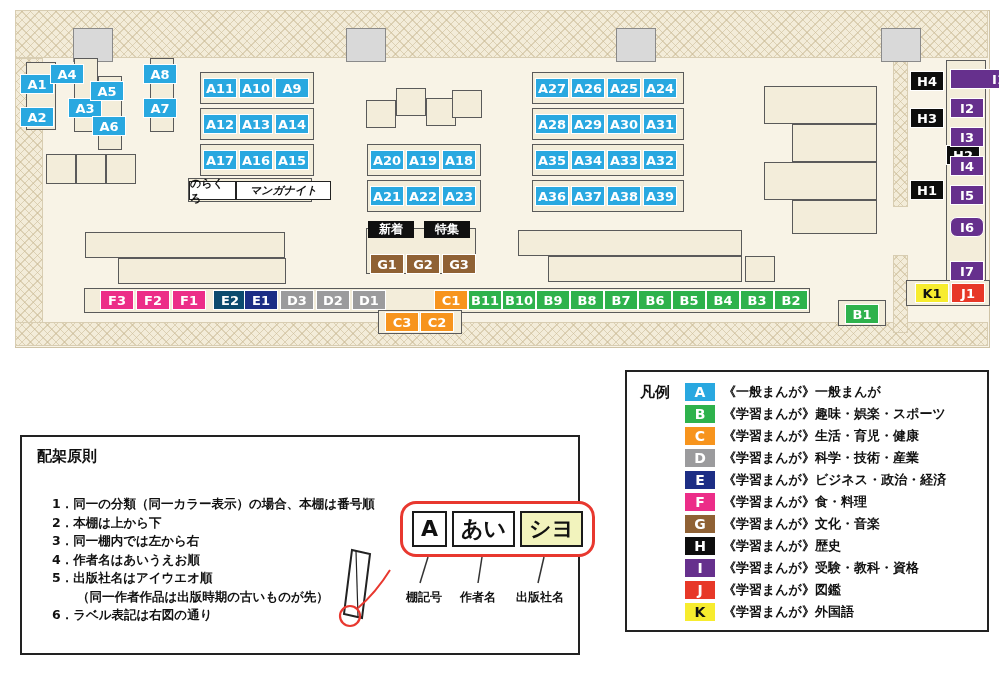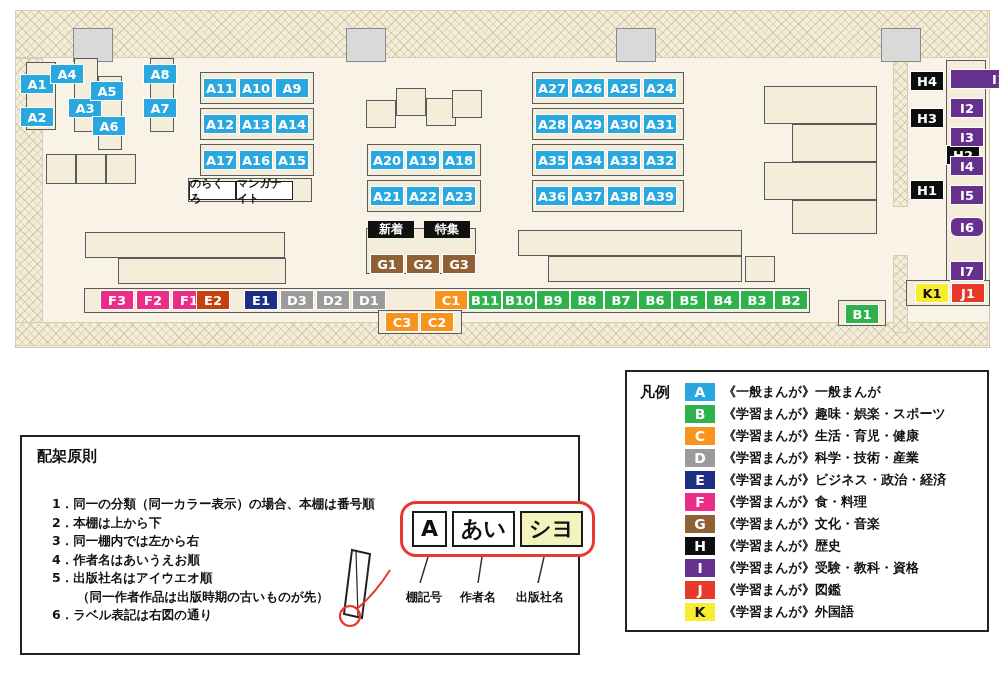--- a/index.html
+++ b/index.html
@@ -143,21 +143,21 @@
       <div class="shelf-label" style="left: 535px; top: 186px; background: rgb(41, 168, 224); color: rgb(255, 255, 255);">A36</div>
       <div class="shelf-label" style="left: 571px; top: 186px; background: rgb(41, 168, 224); color: rgb(255, 255, 255);">A37</div>
       <div class="shelf-label" style="left: 607px; top: 186px; background: rgb(41, 168, 224); color: rgb(255, 255, 255);">A38</div>
       <div class="shelf-label" style="left: 643px; top: 186px; background: rgb(41, 168, 224); color: rgb(255, 255, 255);">A39</div>
       <div class="shelf-label" style="left: 370px; top: 254px; background: rgb(143, 97, 52); color: rgb(255, 255, 255);">G1</div>
       <div class="shelf-label" style="left: 406px; top: 254px; background: rgb(143, 97, 52); color: rgb(255, 255, 255);">G2</div>
       <div class="shelf-label" style="left: 442px; top: 254px; background: rgb(143, 97, 52); color: rgb(255, 255, 255);">G3</div>
       <div class="shelf-label" style="left: 100px; top: 290px; background: rgb(236, 45, 136); color: rgb(255, 255, 255);">F3</div>
       <div class="shelf-label" style="left: 136px; top: 290px; background: rgb(236, 45, 136); color: rgb(255, 255, 255);">F2</div>
       <div class="shelf-label" style="left: 172px; top: 290px; background: rgb(236, 45, 136); color: rgb(255, 255, 255);">F1</div>
-      <div class="shelf-label" style="left: 196px; top: 290px; background: #c2410c; color: rgb(255, 255, 255);">E2</div>
+      <div class="shelf-label" style="left: 213px; top: 290px; background: #0c4a6e; color: rgb(255, 255, 255);">E2</div>
       <div class="shelf-label" style="left: 244px; top: 290px; background: rgb(29, 46, 133); color: rgb(255, 255, 255);">E1</div>
       <div class="shelf-label" style="left: 280px; top: 290px; background: rgb(155, 155, 157); color: rgb(255, 255, 255);">D3</div>
       <div class="shelf-label" style="left: 316px; top: 290px; background: rgb(155, 155, 157); color: rgb(255, 255, 255);">D2</div>
       <div class="shelf-label" style="left: 352px; top: 290px; background: rgb(155, 155, 157); color: rgb(255, 255, 255);">D1</div>
       <div class="shelf-label" style="left: 434px; top: 290px; background: rgb(247, 148, 29); color: rgb(255, 255, 255);">C1</div>
       <div class="shelf-label" style="left: 468px; top: 290px; background: rgb(46, 178, 76); color: rgb(255, 255, 255);">B11</div>
       <div class="shelf-label" style="left: 502px; top: 290px; background: rgb(46, 178, 76); color: rgb(255, 255, 255);">B10</div>
       <div class="shelf-label" style="left: 536px; top: 290px; background: rgb(46, 178, 76); color: rgb(255, 255, 255);">B9</div>
       <div class="shelf-label" style="left: 570px; top: 290px; background: rgb(46, 178, 76); color: rgb(255, 255, 255);">B8</div>
       <div class="shelf-label" style="left: 604px; top: 290px; background: rgb(46, 178, 76); color: rgb(255, 255, 255);">B7</div>
@@ -178,21 +178,21 @@
       <div class="shelf-label" style="left: 950px; top: 127px; background: rgb(102, 48, 141); color: rgb(255, 255, 255);">I3</div>
       <div class="shelf-label" style="left: 950px; top: 156px; background: rgb(102, 48, 141); color: rgb(255, 255, 255);">I4</div>
       <div class="shelf-label" style="left: 950px; top: 185px; background: rgb(102, 48, 141); color: rgb(255, 255, 255);">I5</div>
       <div class="shelf-label" style="left: 950px; top: 217px; background: rgb(102, 48, 141); color: rgb(255, 255, 255); border-radius: 7px;">I6</div>
       <div class="shelf-label" style="left: 950px; top: 261px; background: rgb(102, 48, 141); color: rgb(255, 255, 255);">I7</div>
       <div class="shelf-label" style="left: 915px; top: 283px; background: rgb(247, 236, 46); color: rgb(17, 17, 17);">K1</div>
       <div class="shelf-label" style="left: 951px; top: 283px; background: rgb(231, 56, 40); color: rgb(255, 255, 255);">J1</div>
     </div>
   <div id="text-labels">
       <div class="map-text white" style="left: 189px; top: 181px; width: 47px;">のらくろ</div>
-      <div class="map-text white" style="left: 236px; top: 181px; width: 57px;">マンガナイト</div>
+      <div class="map-text white" style="left: 236px; top: 181px; width: 95px; font-style: italic;">マンガナイト</div>
       <div class="map-text black" style="left: 368px; top: 221px; width: 46px;">新着</div>
       <div class="map-text black" style="left: 424px; top: 221px; width: 46px;">特集</div>
     </div>
 </div>
 
 <div class="legend">
   <div class="legend-title">凡例</div>
   <div class="legend-rows" id="legend-rows">
       <div class="legend-row">
         <span class="legend-swatch" style="background: rgb(41, 168, 224); color: rgb(255, 255, 255);">A</span>

